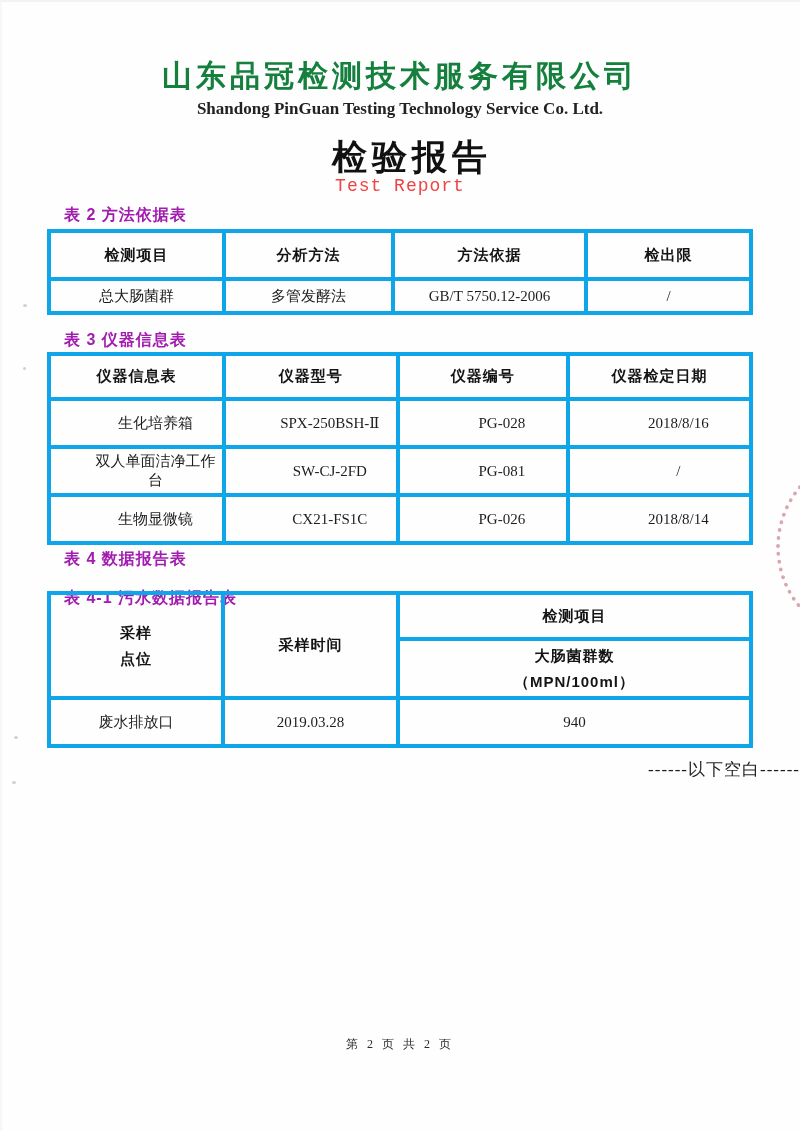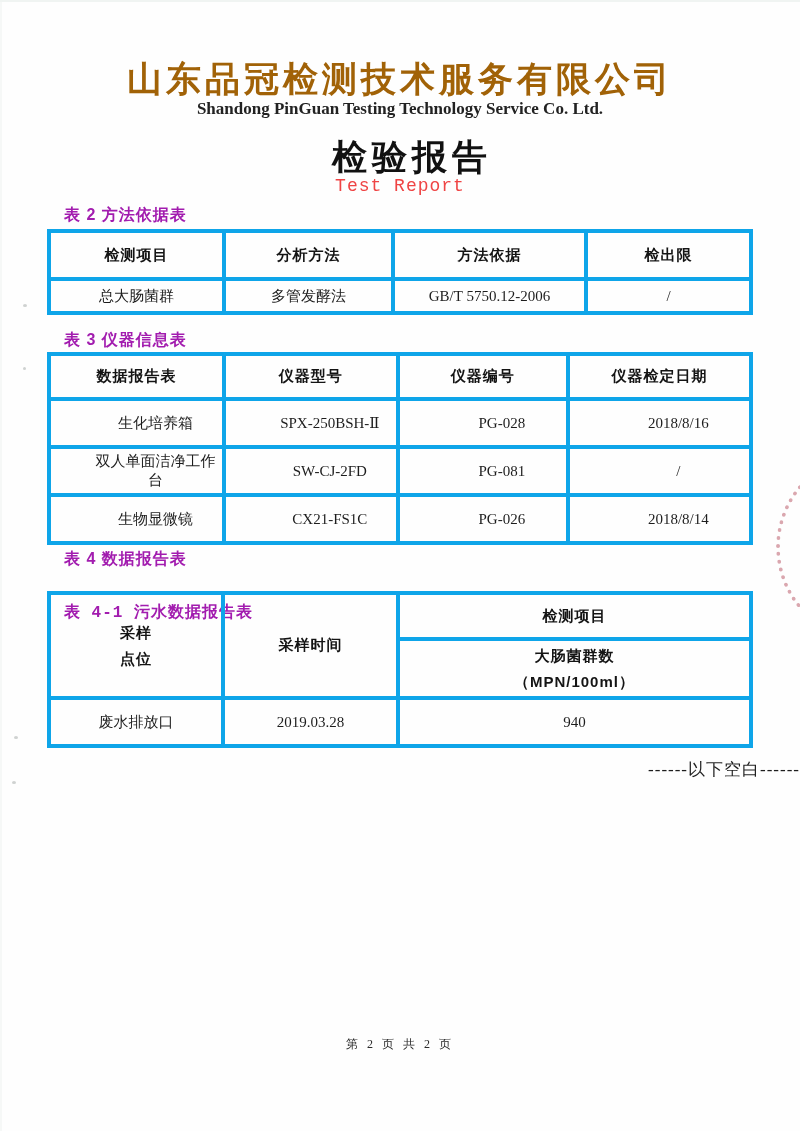--- a/index.html
+++ b/index.html
@@ -15,22 +15,22 @@
     position: absolute; left: 0; top: 0; right: 0; bottom: 0;
     box-shadow: inset 0 2px 0 #f0f4f2, inset 2px 0 0 #f6f8f7;
     pointer-events: none;
   }
 
   
   .company-cn {
     position: absolute; top: 56px; left: 0; width: 100%;
     text-align: center;
     font-family: "Liberation Sans", "DejaVu Sans", sans-serif;
-    font-weight: bold; font-size: 35px; letter-spacing: 4px;
-    color: #a16207;
+    font-weight: bold; font-size: 30px; letter-spacing: 4px;
+    color: #15803d;
   }
   .company-en {
     position: absolute; top: 99px; left: 0; width: 100%;
     text-align: center;
     font-family: "Liberation Serif", "DejaVu Serif", serif;
     font-weight: bold; font-size: 17px;
     color: #222;
   }
   .title-cn {
     position: absolute; top: 134px; left: 12px; width: 100%;
@@ -50,21 +50,21 @@
   
   .tbl-caption {
     position: absolute; left: 64px;
     font-family: "Liberation Sans", "DejaVu Sans", sans-serif;
     font-weight: bold; font-size: 16px; letter-spacing: 1px;
     color: #a21caf;
   }
   .cap-t2  { top: 205px; }
   .cap-t3  { top: 330px; }
   .cap-t4  { top: 549px; }
-  .cap-t41 { top: 602px; font-family: Liberation Mono, monospace; }
+  .cap-t41 { top: 588px; }
 
   
   .tbl-wrap { position: absolute; left: 47px; width: 706px; }
   .w-t2  { top: 229px; }
   .w-t3  { top: 352px; }
   .w-t41 { top: 591px; }
 
   table {
     width: 100%; border-collapse: collapse; table-layout: fixed;
     border: 3px solid #141414;
@@ -168,21 +168,21 @@
 <div class="tbl-wrap w-t3">
   <table>
     <colgroup>
       <col style="width:24.9%">
         <col style="width:24.8%">
         <col style="width:24.2%">
         <col style="width:26.1%">
     </colgroup>
     <tbody>
         <tr class="hdr-row">
-      <th class="t3-hdr">数据报告表</th>
+      <th class="t3-hdr">仪器信息表</th>
       <th class="t3-hdr">仪器型号</th>
       <th class="t3-hdr">仪器编号</th>
       <th class="t3-hdr">仪器检定日期</th>
     </tr>
     <tr>
       <td class="t3-row">生化培养箱</td>
       <td class="t3-row">SPX-250BSH-Ⅱ</td>
       <td class="t3-row">PG-028</td>
       <td class="t3-row">2018/8/16</td>
     </tr>

